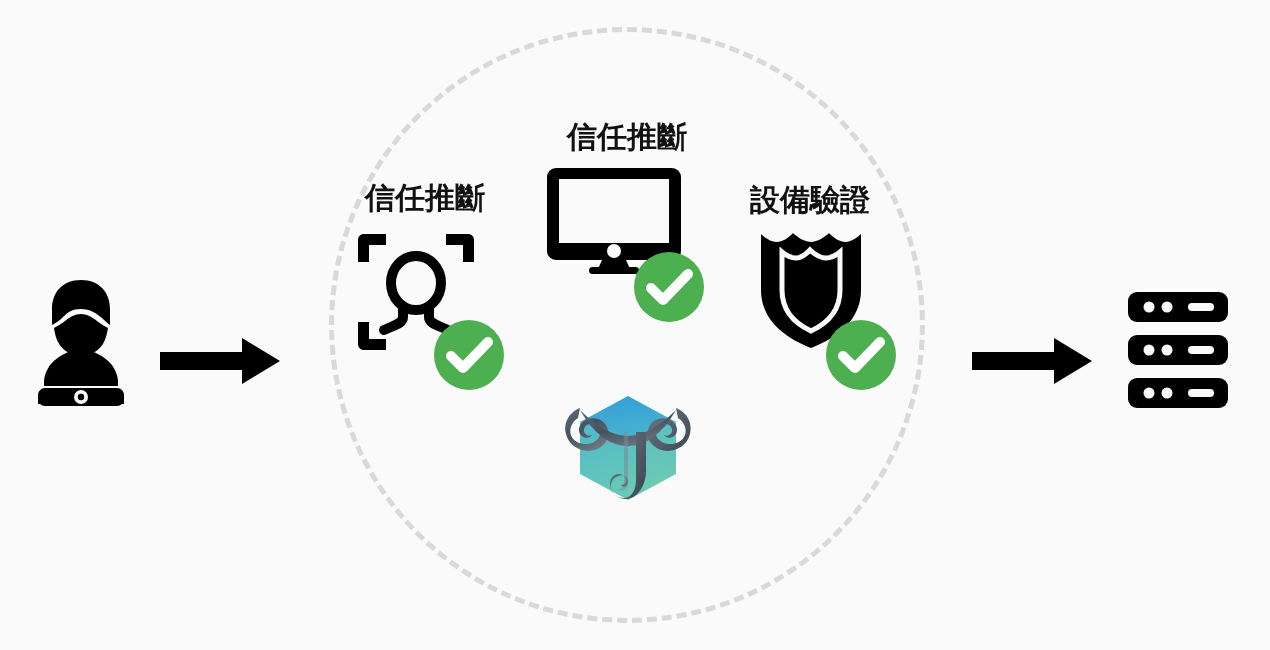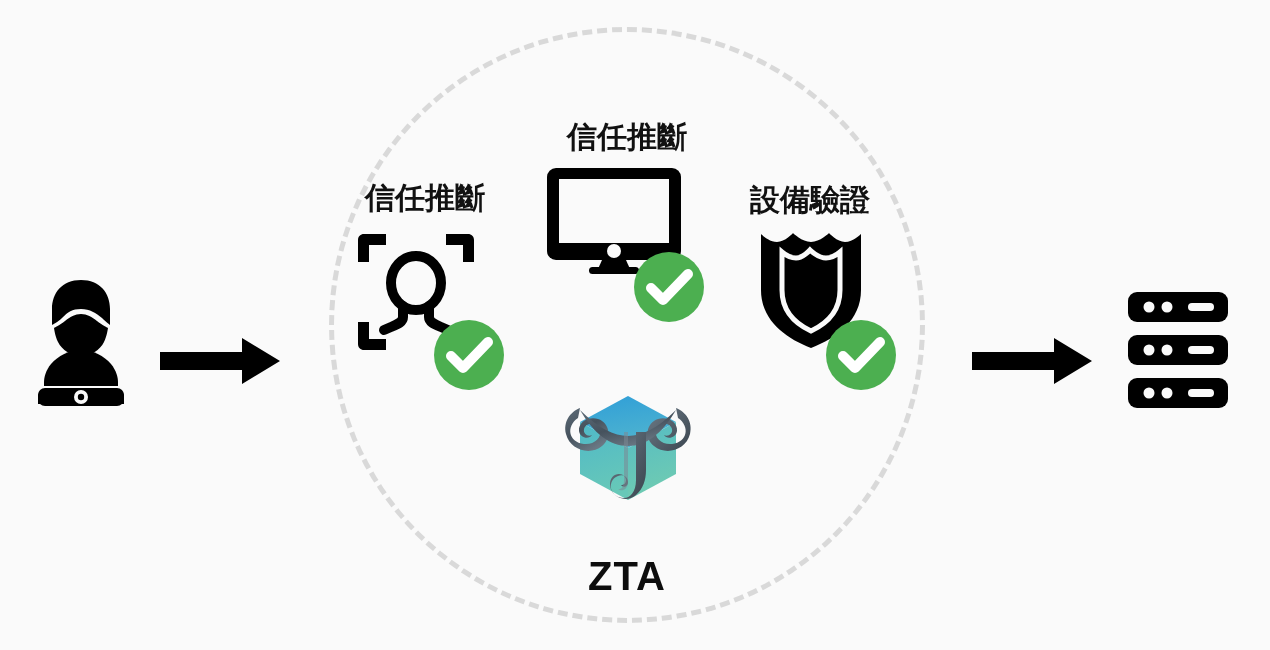--- a/index.html
+++ b/index.html
@@ -200,21 +200,20 @@
 
       <path d="M62 44 L78 44 L78 92 C78 104 72 110 66 110 C58 110 52 104 52 96
                C52 90 56 86 61 86 C65 86 68 89 68 92 C68 95 66 97 63 97
                C65 100 70 99 70 94 C70 89 65 86 60 88 C54 90 51 97 54 103
                C58 111 70 114 78 107 C85 101 88 92 88 82 L88 44 Z" fill="url(#gRibbon2)"></path>
 
       <path d="M62 44 L66 44 L66 92 C66 99 63 102 60 101 C63 104 70 102 70 94 L70 44 Z" fill="#7b8893" opacity="0.55"></path>
     </svg>
   </div>
 
-  <div class="abs zta-label" style="left:502px; top:556px; width:250px;">ZTA</div>
 
   <div class="abs icon-box" style="left:972px; top:338px;">
     <svg width="120" height="46" viewBox="0 0 120 46">
       <path d="M0 14 L82 14 L82 0 L120 23 L82 46 L82 32 L0 32 Z" fill="#000"></path>
     </svg>
   </div>
 
   <div class="abs icon-box" style="left:1128px; top:292px;">
     <svg width="100" height="116" viewBox="0 0 100 116">
 

